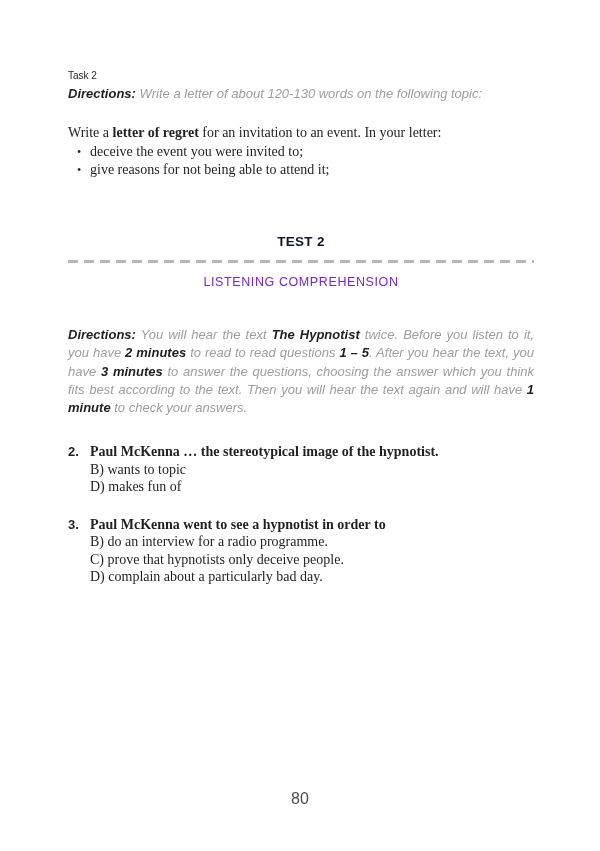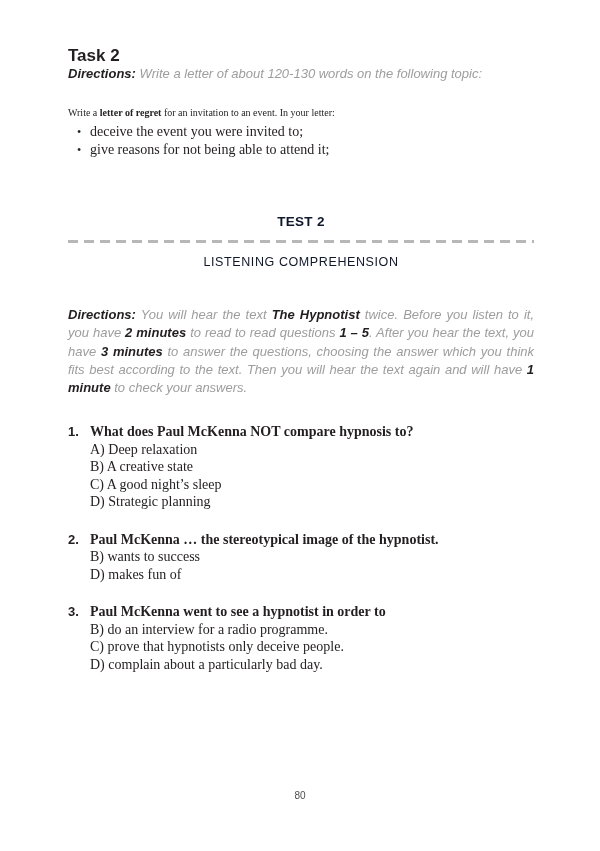--- a/index.html
+++ b/index.html
@@ -13,42 +13,42 @@
     overflow: hidden;
   }
   .content {
     position: absolute;
     left: 68px;
     top: 0;
     width: 466px;
   }
   
   .task-title {
-    margin-top: 48px;
+    margin-top: 68px;
     font-family: "Liberation Sans", sans-serif;
-    font-weight: 700;
-    font-size: 17px;
+    font-weight: 400;
+    font-size: 10px;
     line-height: 16px;
     color: #231f20;
   }
   .task-directions {
     margin-top: 2px;
     font-family: "Liberation Sans", sans-serif;
     font-style: italic;
     font-size: 13px;
     line-height: 16px;
     color: #9d9d9d;
   }
   .dir-label {
     font-weight: 700;
     color: #231f20;
   }
   .prompt {
     margin-top: 22px;
-    font-size: 10px;
+    font-size: 14px;
     line-height: 17.5px;
     color: #262223;
   }
   .prompt .b { font-weight: 700; }
   .bullets { margin-top: 1px; }
   .bullet-row {
     font-size: 14px;
     line-height: 17.8px;
     color: #262223;
   }
@@ -72,21 +72,21 @@
     margin-top: 11px;
     height: 3px;
     background: repeating-linear-gradient(90deg, #b7b7b7 0 10px, transparent 10px 16px);
   }
   .section-title {
     margin-top: 12px;
     text-align: center;
     font-family: "Liberation Sans", sans-serif;
     font-size: 12.5px;
     letter-spacing: 0.6px;
-    color: #0f172a;
+    color: #6d28d9;
   }
   
   .directions-para {
     margin-top: 37px;
     font-family: "Liberation Sans", sans-serif;
     font-style: italic;
     font-size: 13px;
     line-height: 18.2px;
     color: #9d9d9d;
     text-align: justify;
@@ -117,21 +117,21 @@
     color: #262223;
   }
   
   .page-number {
     position: absolute;
     top: 790px;
     left: 0;
     width: 600px;
     text-align: center;
     font-family: "Liberation Sans", sans-serif;
-    font-size: 10px;
+    font-size: 16px;
     color: #4d4d4d;
   }
 </style>
 </head>
 <body>
 
 <div class="page">
   <div class="content">
 
     <div class="task-title">Task 2</div>
@@ -145,34 +145,25 @@
     </div>
 
     <div class="test-title">TEST 2</div>
     <div class="dashes"></div>
     <div class="section-title">LISTENING COMPREHENSION</div>
 
     <div class="directions-para"><span class="seg-b">Directions:</span><span> You will hear the text </span><span class="seg-b">The Hypnotist</span><span> twice. Before you listen to it, you have </span><span class="seg-b">2 minutes</span><span> to read to read questions </span><span class="seg-b">1 – 5</span><span>. After you hear the text, you have </span><span class="seg-b">3 minutes</span><span> to answer the questions, choosing the answer which you think fits best according to the text. Then you will hear the text again and will have </span><span class="seg-b">1 minute</span><span> to check your answers.</span></div>
 
     <div class="questions">
 
-      <div class="question">
-        <div class="q-head"><span class="q-num">1.</span><span class="q-text">What does Paul McKenna NOT compare hypnosis to?</span></div>
-        <div class="q-opts">
-          <div class="q-option">A) Deep relaxation</div>
-          <div class="q-option">B) A creative state</div>
-          <div class="q-option">C) A good night’s sleep</div>
-          <div class="q-option">D) Strategic planning</div>
-        </div>
-      </div>
 
       <div class="question">
         <div class="q-head"><span class="q-num">2.</span><span class="q-text">Paul McKenna … the stereotypical image of the hypnotist.</span></div>
         <div class="q-opts">
-          <div class="q-option">B) wants to success</div>
+          <div class="q-option">B) wants to topic</div>
           <div class="q-option">D) makes fun of</div>
         </div>
       </div>
 
       <div class="question">
         <div class="q-head"><span class="q-num">3.</span><span class="q-text">Paul McKenna went to see a hypnotist in order to</span></div>
         <div class="q-opts">
           <div class="q-option">B) do an interview for a radio programme.</div>
           <div class="q-option">C) prove that hypnotists only deceive people.</div>
           <div class="q-option">D) complain about a particularly bad day.</div>

